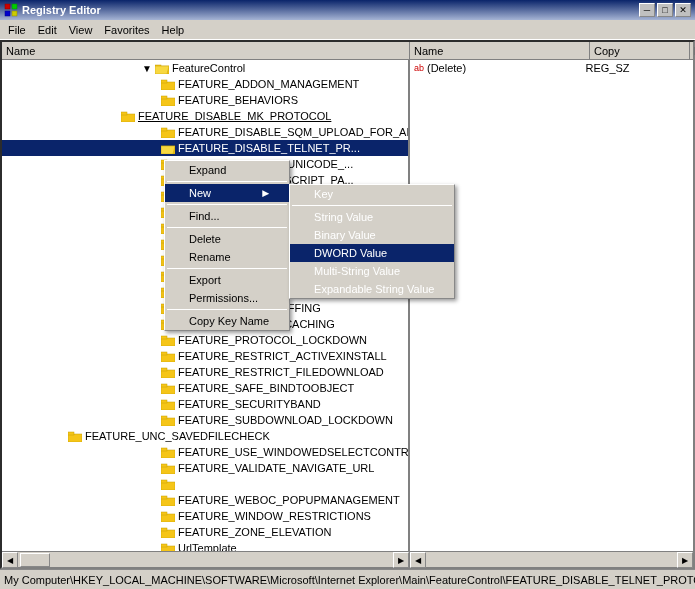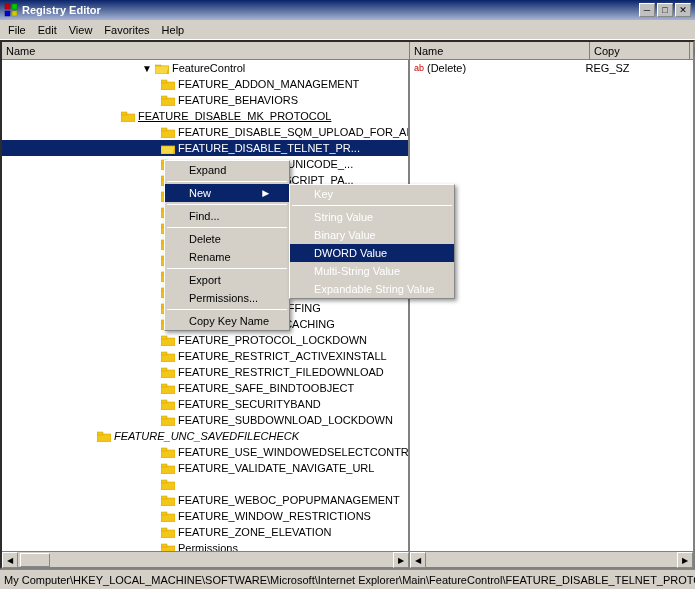--- a/index.html
+++ b/index.html
@@ -464,21 +464,21 @@
         </div>
         <div class="tree-item" style="padding-left:158px;" data-name="tree-item-subdownload">
           <span class="folder-icon" data-name="folder-icon">
               <svg width="14" height="11" viewBox="0 0 14 11">
                 <rect x="0" y="3" width="14" height="8" fill="#f5c518" stroke="#c8a000" stroke-width="0.5"></rect>
                 <rect x="0" y="1" width="6" height="3" fill="#f5c518" stroke="#c8a000" stroke-width="0.5"></rect>
               </svg>
             </span>
           <span data-name="tree-label">FEATURE_SUBDOWNLOAD_LOCKDOWN</span>
         </div>
-        <div class="tree-item" style="padding-left:94px;font-style:italic;" data-name="tree-item-unc-saved">
+        <div class="tree-item" style="padding-left:65px;" data-name="tree-item-unc-saved">
           <span class="folder-icon" data-name="folder-icon">
               <svg width="14" height="11" viewBox="0 0 14 11">
                 <rect x="0" y="3" width="14" height="8" fill="#f5c518" stroke="#c8a000" stroke-width="0.5"></rect>
                 <rect x="0" y="1" width="6" height="3" fill="#f5c518" stroke="#c8a000" stroke-width="0.5"></rect>
               </svg>
             </span>
           <span data-name="tree-label">FEATURE_UNC_SAVEDFILECHECK</span>
         </div>
         <div class="tree-item" style="padding-left:158px;" data-name="tree-item-windowed">
           <span class="folder-icon" data-name="folder-icon">
@@ -533,21 +533,21 @@
             </span>
           <span data-name="tree-label">FEATURE_ZONE_ELEVATION</span>
         </div>
         <div class="tree-item" style="padding-left:158px;" data-name="tree-item-urltemplate">
           <span class="folder-icon" data-name="folder-icon">
               <svg width="14" height="11" viewBox="0 0 14 11">
                 <rect x="0" y="3" width="14" height="8" fill="#f5c518" stroke="#c8a000" stroke-width="0.5"></rect>
                 <rect x="0" y="1" width="6" height="3" fill="#f5c518" stroke="#c8a000" stroke-width="0.5"></rect>
               </svg>
             </span>
-          <span data-name="tree-label">Permissions</span>
+          <span data-name="tree-label">UrlTemplate</span>
         </div>
       </div>
     </div>
 
     <div style="flex:1; background:white; overflow-y:auto;" data-name="right-pane">
 
       <div class="data-row" data-name="data-row-default">
         <div class="data-cell data-name-col" style="display:flex; align-items:center;">
           <span style="margin-right:3px; font-size:9px; color:#c00;" data-name="reg-value-icon">ab</span>
           <span data-name="value-name">(Delete)</span>

